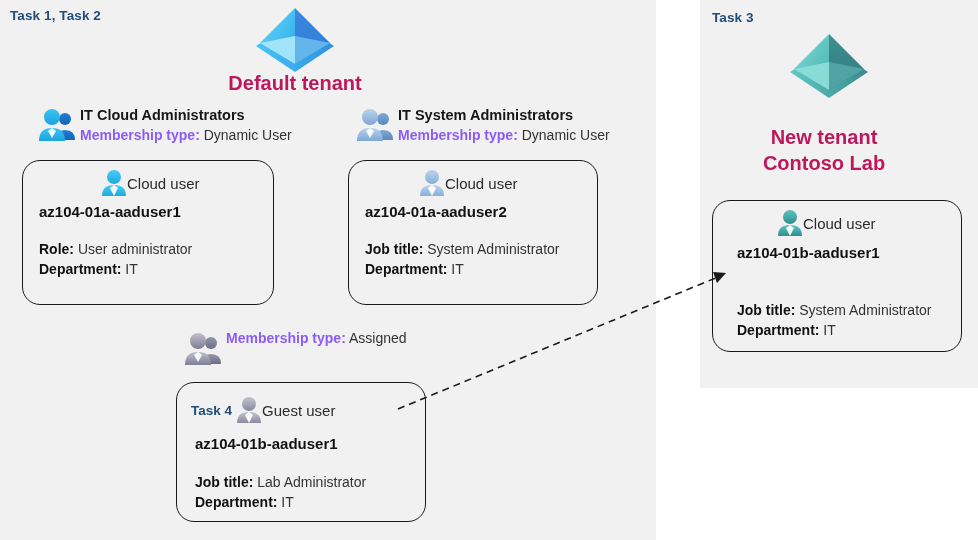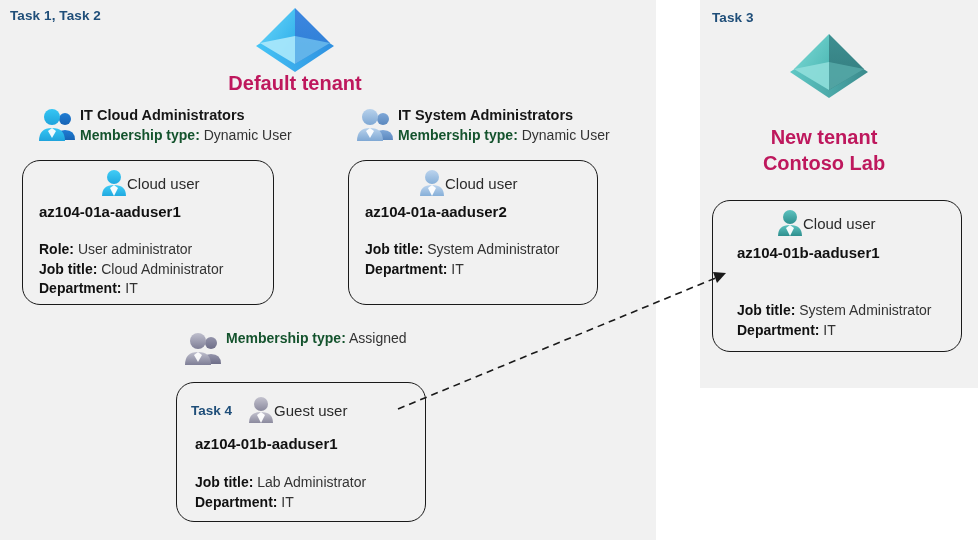--- a/index.html
+++ b/index.html
@@ -69,21 +69,21 @@
     color: #161616;
     white-space: nowrap;
     line-height: 19px;
   }
   .group-meta {
     font-size: 14px;
     color: #333333;
     white-space: nowrap;
     line-height: 20px;
   }
-  .group-meta b { color: #14532d; font-weight: bold; }
+  .group-meta b { color: #8b5cf6; font-weight: bold; }
 
   
   .card {
     position: absolute;
     border: 1.6px solid #1a1a1a;
     border-radius: 18px;
     background: transparent;
     box-sizing: border-box;
   }
   .card-head {
@@ -92,21 +92,21 @@
     align-items: center;
     gap: 0;
     white-space: nowrap;
   }
   .person-icon { width: 26px; height: 28px; flex: 0 0 auto; }
   .person-icon svg { display: block; width: 100%; height: 100%; }
   .card-head-task {
     font-size: 13.5px;
     font-weight: bold;
     color: #1F4E79;
-    margin-right: 16px;
+    margin-right: 4px;
   }
   .card-head-label {
     font-size: 15px;
     color: #2b2b2b;
   }
   .card-name {
     position: absolute;
     font-size: 15px;
     font-weight: bold;
     color: #111111;
@@ -242,24 +242,20 @@
           <path d="M13 16 l-4 3 l4 8 l4 -8 z" fill="#ffffff" opacity="0.95"></path>
         </svg>
       </span>
       <span class="card-head-label">Cloud user</span>
     </div>
     <div class="card-name" style="left:16px; top:42px;">az104-01a-aaduser1</div>
     <div class="card-props" style="left:16px; top:79px;">
       <div>
         <b>Role:</b>
         <span>User administrator</span>
-      </div>
-      <div>
-        <b>Job title:</b>
-        <span>Cloud Administrator</span>
       </div>
       <div>
         <b>Department:</b>
         <span>IT</span>
       </div>
     </div>
   </div>
 
   <div class="group-icon" style="left:356px; top:108px;">
     <svg viewBox="0 0 40 34">

